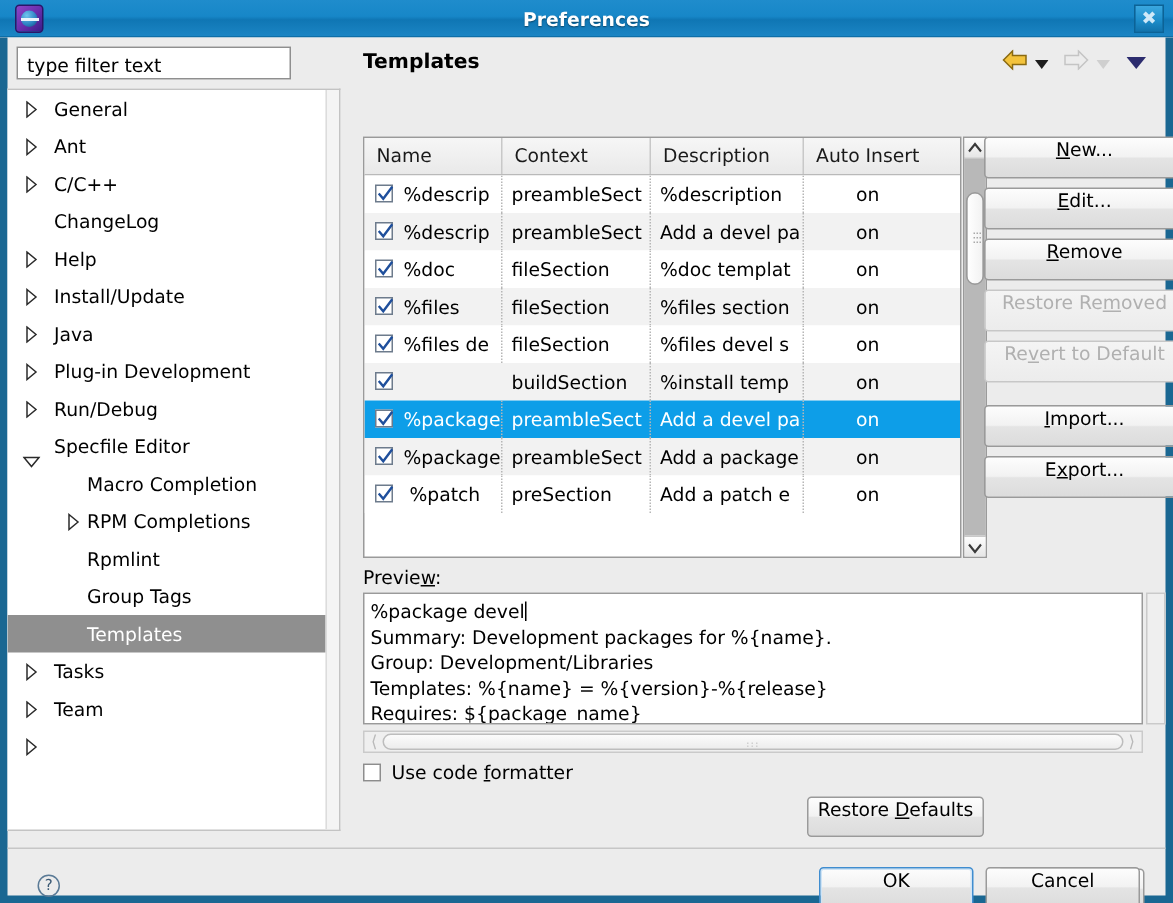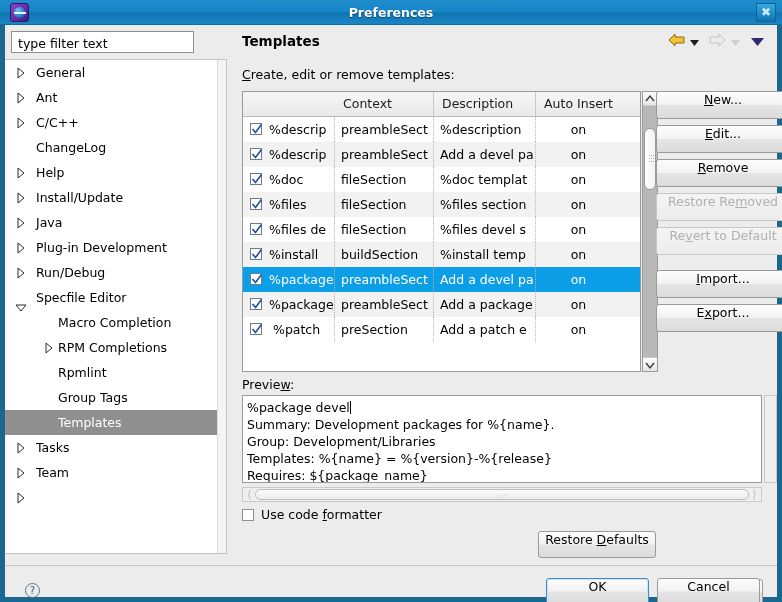--- a/index.html
+++ b/index.html
@@ -431,24 +431,24 @@
               <path d="M0 0 L4.5 6 L9 0 Z" fill="#cfcfcf"></path>
             </svg>
         </span>
         <span class="chev">
           <svg width="13" height="8" viewBox="0 0 13 8">
               <path d="M0 0 L6.5 8 L13 0 Z" fill="#2c2c6e"></path>
             </svg>
         </span>
       </div>
 
-      <div class="section-label"><u>C</u><span>reate, edit or remove templates:</span></div>
 
       <div class="tablewrap">
         <div class="thead" id="table-head">
+            <div class="th" style="left: 0px; width: 92px;">Name</div>
             <div class="th" style="left: 92px; width: 99px;">Context</div>
             <div class="th" style="left: 191px; width: 102px;">Description</div>
             <div class="th last" style="left: 293px; width: 85px;">Auto Insert</div>
           </div>
         <div class="tbody" id="table-body">
             <div class="tr odd">
               <span class="cb">
                 <svg width="12" height="12" viewBox="0 0 12 12">
                   <path d="M1.5 6 L4.5 9.5 L10.5 1.5" fill="none" stroke="#1f4f9c" stroke-width="1.6"></path>
                 </svg>
@@ -501,21 +501,20 @@
               <div class="td c1" style="left: 92px; width: 99px;">fileSection</div>
               <div class="td c2" style="left: 191px; width: 102px;">%files devel s</div>
               <div class="td c3 last" style="left: 293px; width: 85px;">on</div>
             </div>
             <div class="tr even">
               <span class="cb">
                 <svg width="12" height="12" viewBox="0 0 12 12">
                   <path d="M1.5 6 L4.5 9.5 L10.5 1.5" fill="none" stroke="#1f4f9c" stroke-width="1.6"></path>
                 </svg>
               </span>
-              <div class="td c0" style="left: 0px; width: 92px;">%install</div>
               <div class="td c1" style="left: 92px; width: 99px;">buildSection</div>
               <div class="td c2" style="left: 191px; width: 102px;">%install temp</div>
               <div class="td c3 last" style="left: 293px; width: 85px;">on</div>
             </div>
             <div class="tr odd selected">
               <span class="cb">
                 <svg width="12" height="12" viewBox="0 0 12 12">
                   <path d="M1.5 6 L4.5 9.5 L10.5 1.5" fill="none" stroke="#1f4f9c" stroke-width="1.6"></path>
                 </svg>
               </span>

